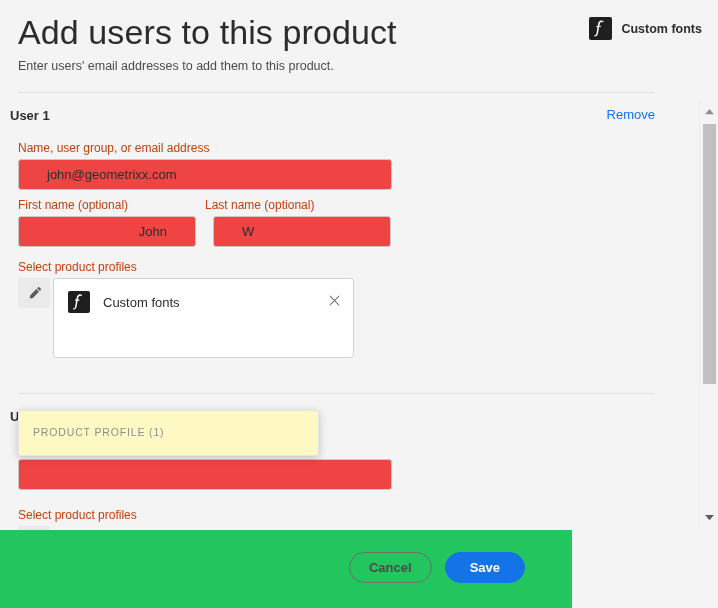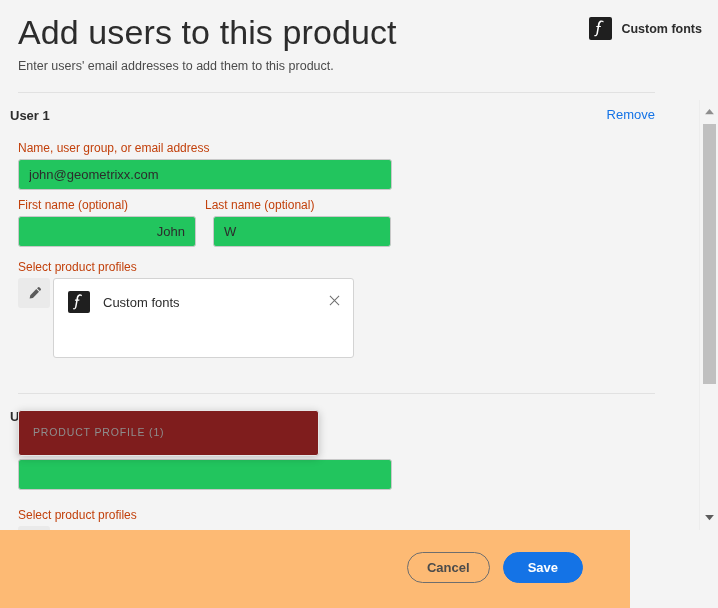--- a/index.html
+++ b/index.html
@@ -118,27 +118,27 @@
     position: absolute;
     left: 18px;
     font-size: 12px;
     color: #c2410c;
     line-height: 16px;
   }
 
   .text-input {
     position: absolute;
     height: 31px;
-    background: #22c55e;
+    background: #ef4444;
     border: 1px solid #c8c8c8;
     border-radius: 3px;
     font-family: "Liberation Sans", sans-serif;
     font-size: 13px;
     color: #2c2c2c;
-    padding: 0 10px;
+    padding: 0 28px;
     outline: none;
   }
 
   .text-input::placeholder { color: #9a9a9a; }
 
   
   .profile-row {
     position: absolute;
     display: flex;
     align-items: flex-start;
@@ -205,21 +205,21 @@
     cursor: pointer;
     color: #6e6e6e;
   }
 
   
   .dropdown {
     position: absolute;
     left: 18px;
     top: 318px;
     width: 301px;
-    background: #7f1d1d;
+    background: #fef9c3;
     border: 1px solid #e6e6e6;
     border-radius: 3px;
     box-shadow: 0 2px 9px rgba(0,0,0,0.22);
     padding: 6px 0 10px 0;
     z-index: 40;
   }
 
   .dropdown-header {
     font-size: 10.5px;
     font-weight: 400;
@@ -296,23 +296,23 @@
     height: 260px;
     background: #c0c0c0;
     cursor: pointer;
   }
 
   
   .footer {
     position: absolute;
     left: 0;
     bottom: 0;
-    width: 630px;
+    width: 572px;
     height: 78px;
-    background: #fdba74;
+    background: #22c55e;
   }
 
   .footer-actions {
     position: absolute;
     right: 47px;
     top: 22px;
     display: flex;
     gap: 13px;
     align-items: center;
   }

